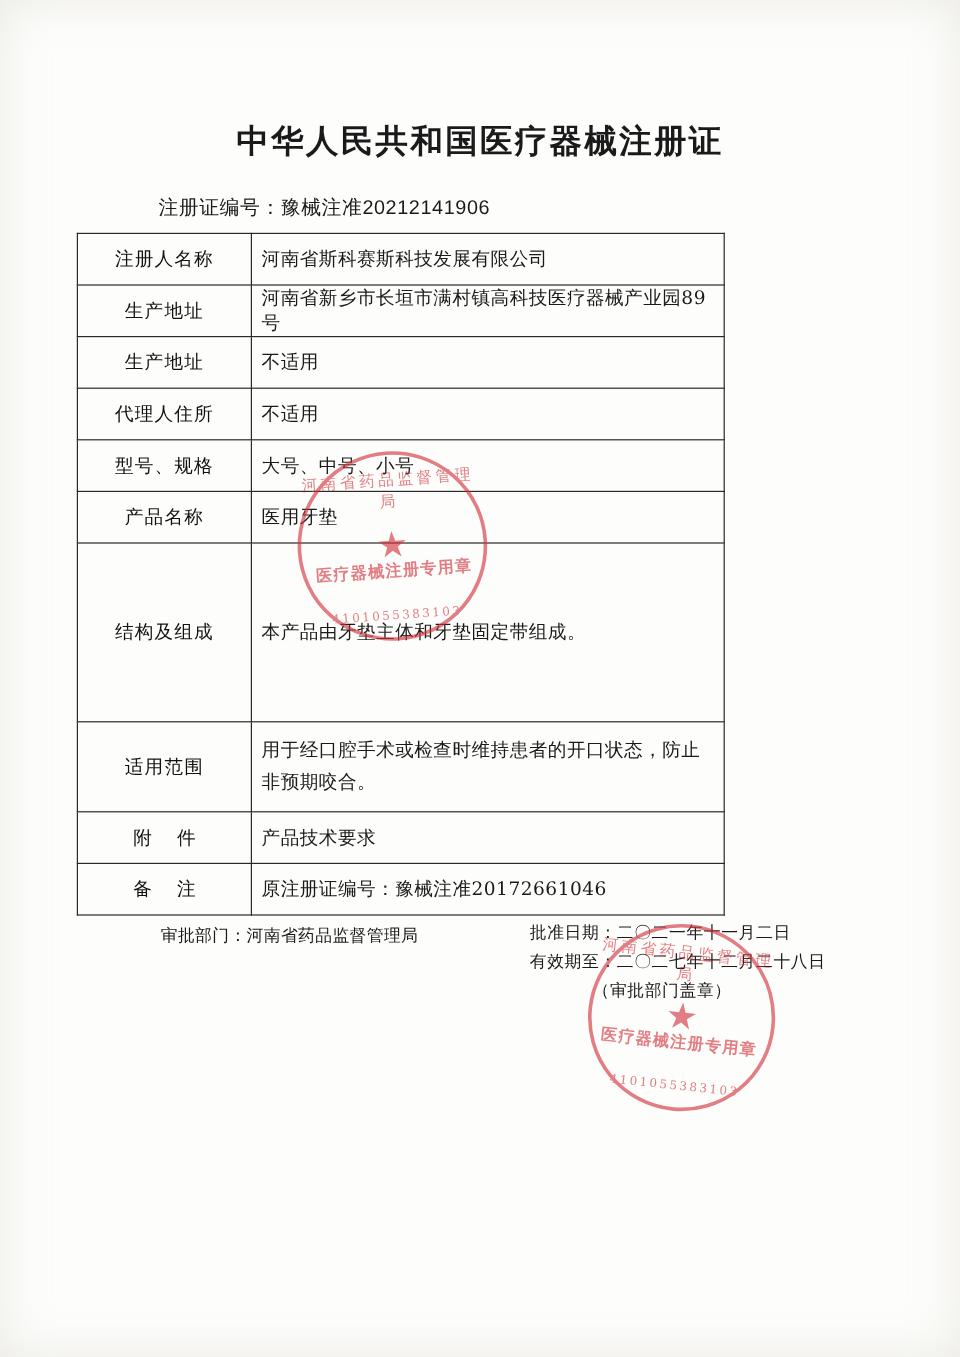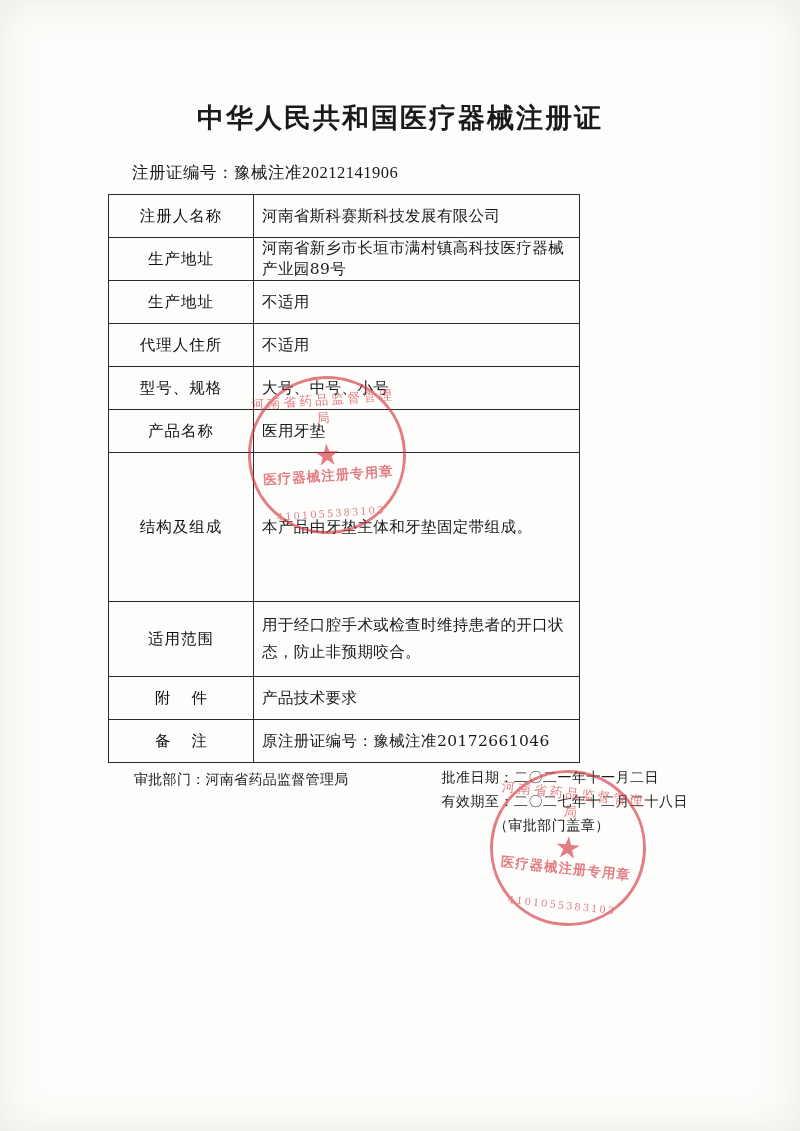--- a/index.html
+++ b/index.html
@@ -35,28 +35,28 @@
     font-size: 27px;
     font-weight: bold;
     letter-spacing: 2px;
     margin-top: 100px;
     font-family: "DejaVu Serif", serif;
   }
 
   .reg-no {
     margin: 26px 0 10px 132px;
     font-size: 16.5px;
-    font-family: Liberation Serif, serif;
+    font-family: Liberation Sans, sans-serif;
     letter-spacing: 0.5px;
   }
 
   table.cert {
     border-collapse: collapse;
-    margin-left: 108px;
-    width: 472px;
+    margin-left: 64px;
+    width: 540px;
     table-layout: fixed;
   }
   table.cert td {
     border: 1px solid #2a2a2a;
     font-size: 15.5px;
     font-family: "DejaVu Serif", serif;
     vertical-align: middle;
     padding: 0 8px;
   }
   td.label {

